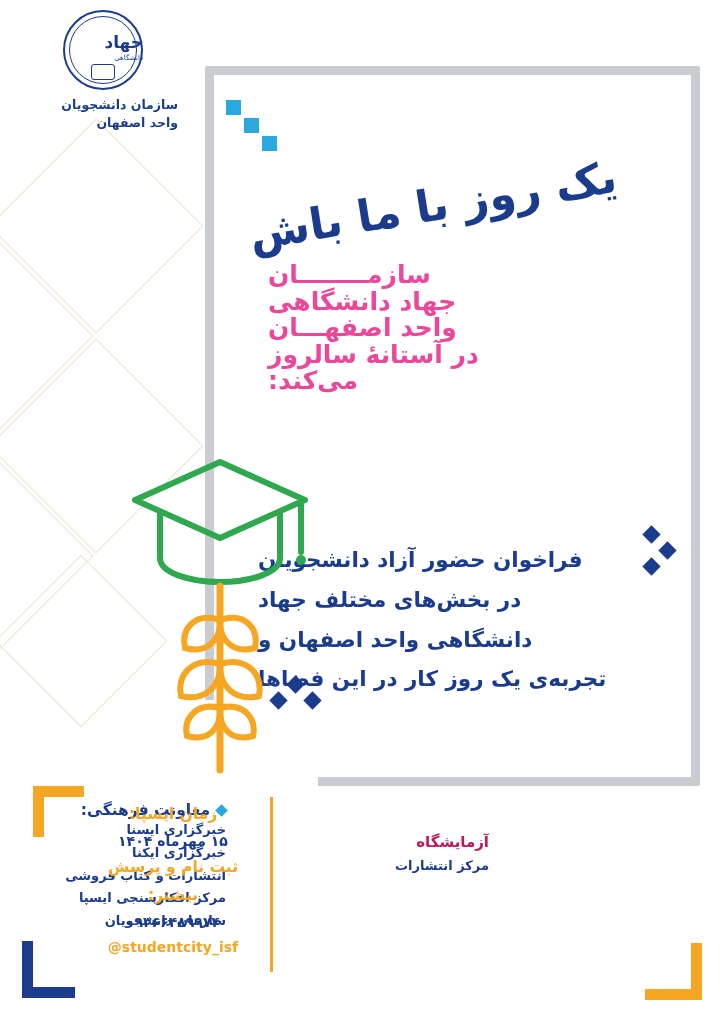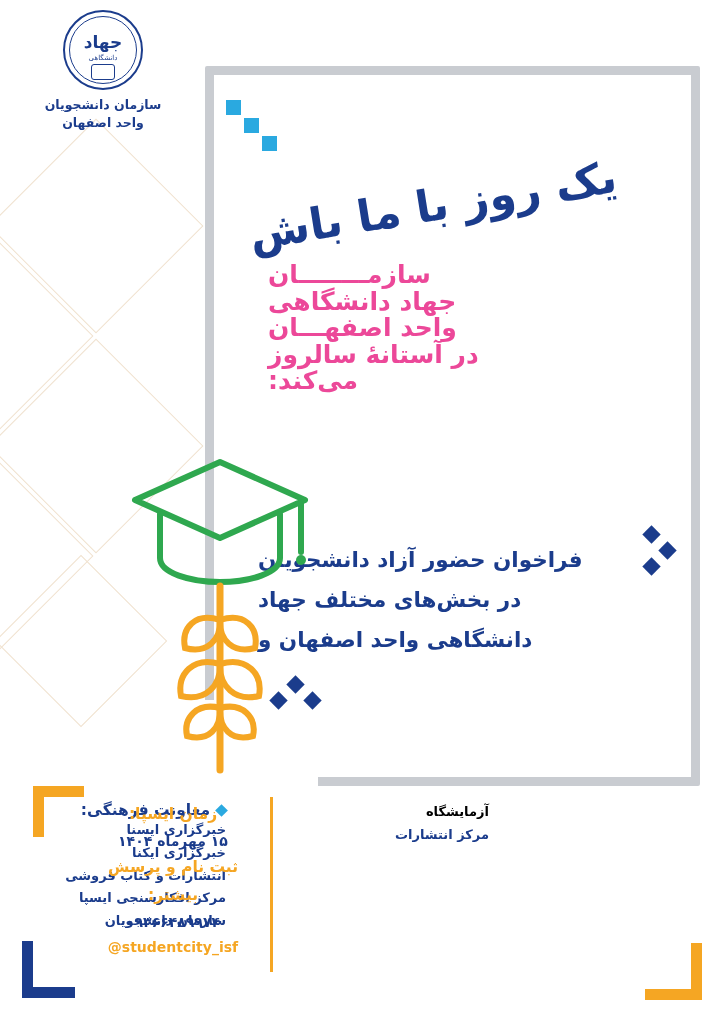--- a/index.html
+++ b/index.html
@@ -90,21 +90,20 @@
     border-left: 11px solid #1b3c8c;
     border-bottom: 11px solid #1b3c8c;
   }
 
   
   .logo-wrap {
     position: absolute;
     left: 28px;
     top: 10px;
     width: 150px;
-    text-align: center;
   }
   .logo-seal {
     width: 80px;
     height: 80px;
     margin: 0 auto;
     position: relative;
   }
   .logo-seal .ring {
     position: absolute;
     inset: 0;
@@ -365,20 +364,21 @@
   <div class="diamonds" style="left:272px; top:672px;">
     <i style="left:0; top:22px;"></i>
     <i style="left:17px; top:6px;"></i>
     <i style="left:34px; top:22px;"></i>
   </div>
 
   <div class="call-block">
     <span class="line">فراخوان حضور آزاد دانشجویان</span>
     <span class="line">در بخش‌های مختلف جهاد</span>
     <span class="line">دانشگاهی واحد اصفهان و</span>
+    <span class="line">تجربه‌ی یک روز کار در این فضاها</span>
   </div>
 
   <div class="illus">
     <svg width="220" height="340" viewBox="0 0 220 340" fill="none" xmlns="http://www.w3.org/2000/svg">
 
       <path d="M20 60 L105 22 L190 60 L105 98 Z" stroke="#2fa84f" stroke-width="6" fill="none" stroke-linejoin="round"></path>
       <path d="M45 74 L45 118 C45 133 75 142 105 142 C135 142 165 133 165 118 L165 74" stroke="#2fa84f" stroke-width="6" fill="none" stroke-linecap="round"></path>
       <path d="M186 62 L186 112" stroke="#2fa84f" stroke-width="6" stroke-linecap="round"></path>
       <circle cx="186" cy="120" r="5" fill="#2fa84f"></circle>
 
@@ -400,21 +400,21 @@
         <span class="dia"></span><span>معاونت فرهنگی:</span>
       </div>
       <div class="col-item">خبرگزاری ایسنا</div>
       <div class="col-item">خبرگزاری ایکنا</div>
       <div class="col-item">انتشارات و کتاب فروشی</div>
       <div class="col-item">مرکز افکارسنجی ایسپا</div>
       <div class="col-item">سازمان دانشجویان</div>
     </div>
 
     <div class="col col-2">
-      <div class="col-item" style="color:#000000;font-size:13px;">آزمایشگاه</div>
+      <div class="col-item" style="color:#be185d;font-size:15px;margin-top:28px;">آزمایشگاه</div>
       <div class="col-item">مرکز انتشارات</div>
     </div>
 
     <div class="divider"></div>
 
     <div class="col-right">
       <div class="label-orange">زمان ایسپا:</div>
       <div class="val-blue">۱۵ مهرماه ۱۴۰۴</div>
       <div class="label-orange">ثبت نام و پرسش بیشتر:</div>
       <div class="val-blue">۰۹۳۶۶۴۸۹۹۷۴</div>

